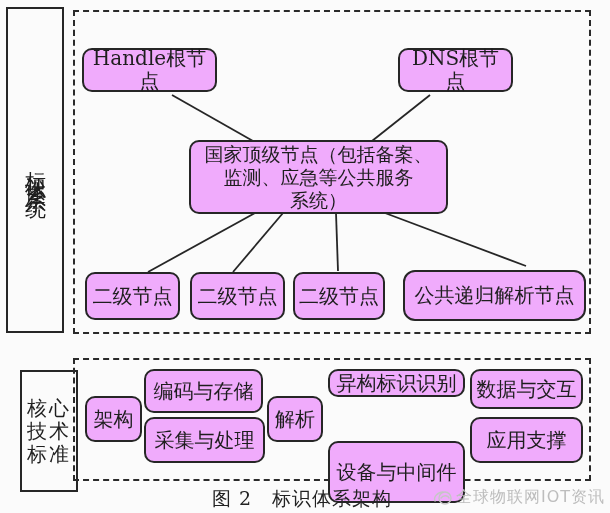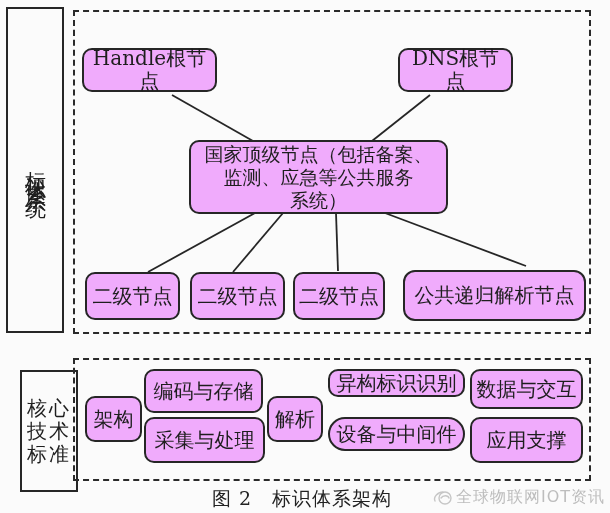--- a/index.html
+++ b/index.html
@@ -70,21 +70,21 @@
   .n-sec2      { left: 190px; top: 272px; width:  95px; height: 48px; }
   .n-sec3      { left: 293px; top: 272px; width:  92px; height: 48px; }
   .n-recursive { left: 403px; top: 270px; width: 183px; height: 51px; border-radius: 12px; align-items: center; }
 
   
   .n-arch       { left:  85px; top: 396px; width:  57px; height: 46px; }
   .n-encoding   { left: 144px; top: 369px; width: 119px; height: 44px; }
   .n-collection { left: 144px; top: 417px; width: 121px; height: 46px; }
   .n-resolution { left: 267px; top: 396px; width:  56px; height: 46px; }
   .n-hetero     { left: 328px; top: 369px; width: 137px; height: 28px; }
-  .n-device     { left: 328px; top: 417px; width: 137px; height: 34px; border-radius: 19px; }
+  .n-device     { left: 328px; top: 441px; width: 137px; height: 62px; }
   .n-data       { left: 470px; top: 369px; width: 113px; height: 40px; }
   .n-app        { left: 470px; top: 417px; width: 113px; height: 46px; }
 
   .caption {
     position: absolute;
     left: 17px; top: 486px; width: 570px;
     text-align: center;
     font-size: 19px;
     letter-spacing: 1px;
     color: #222;

